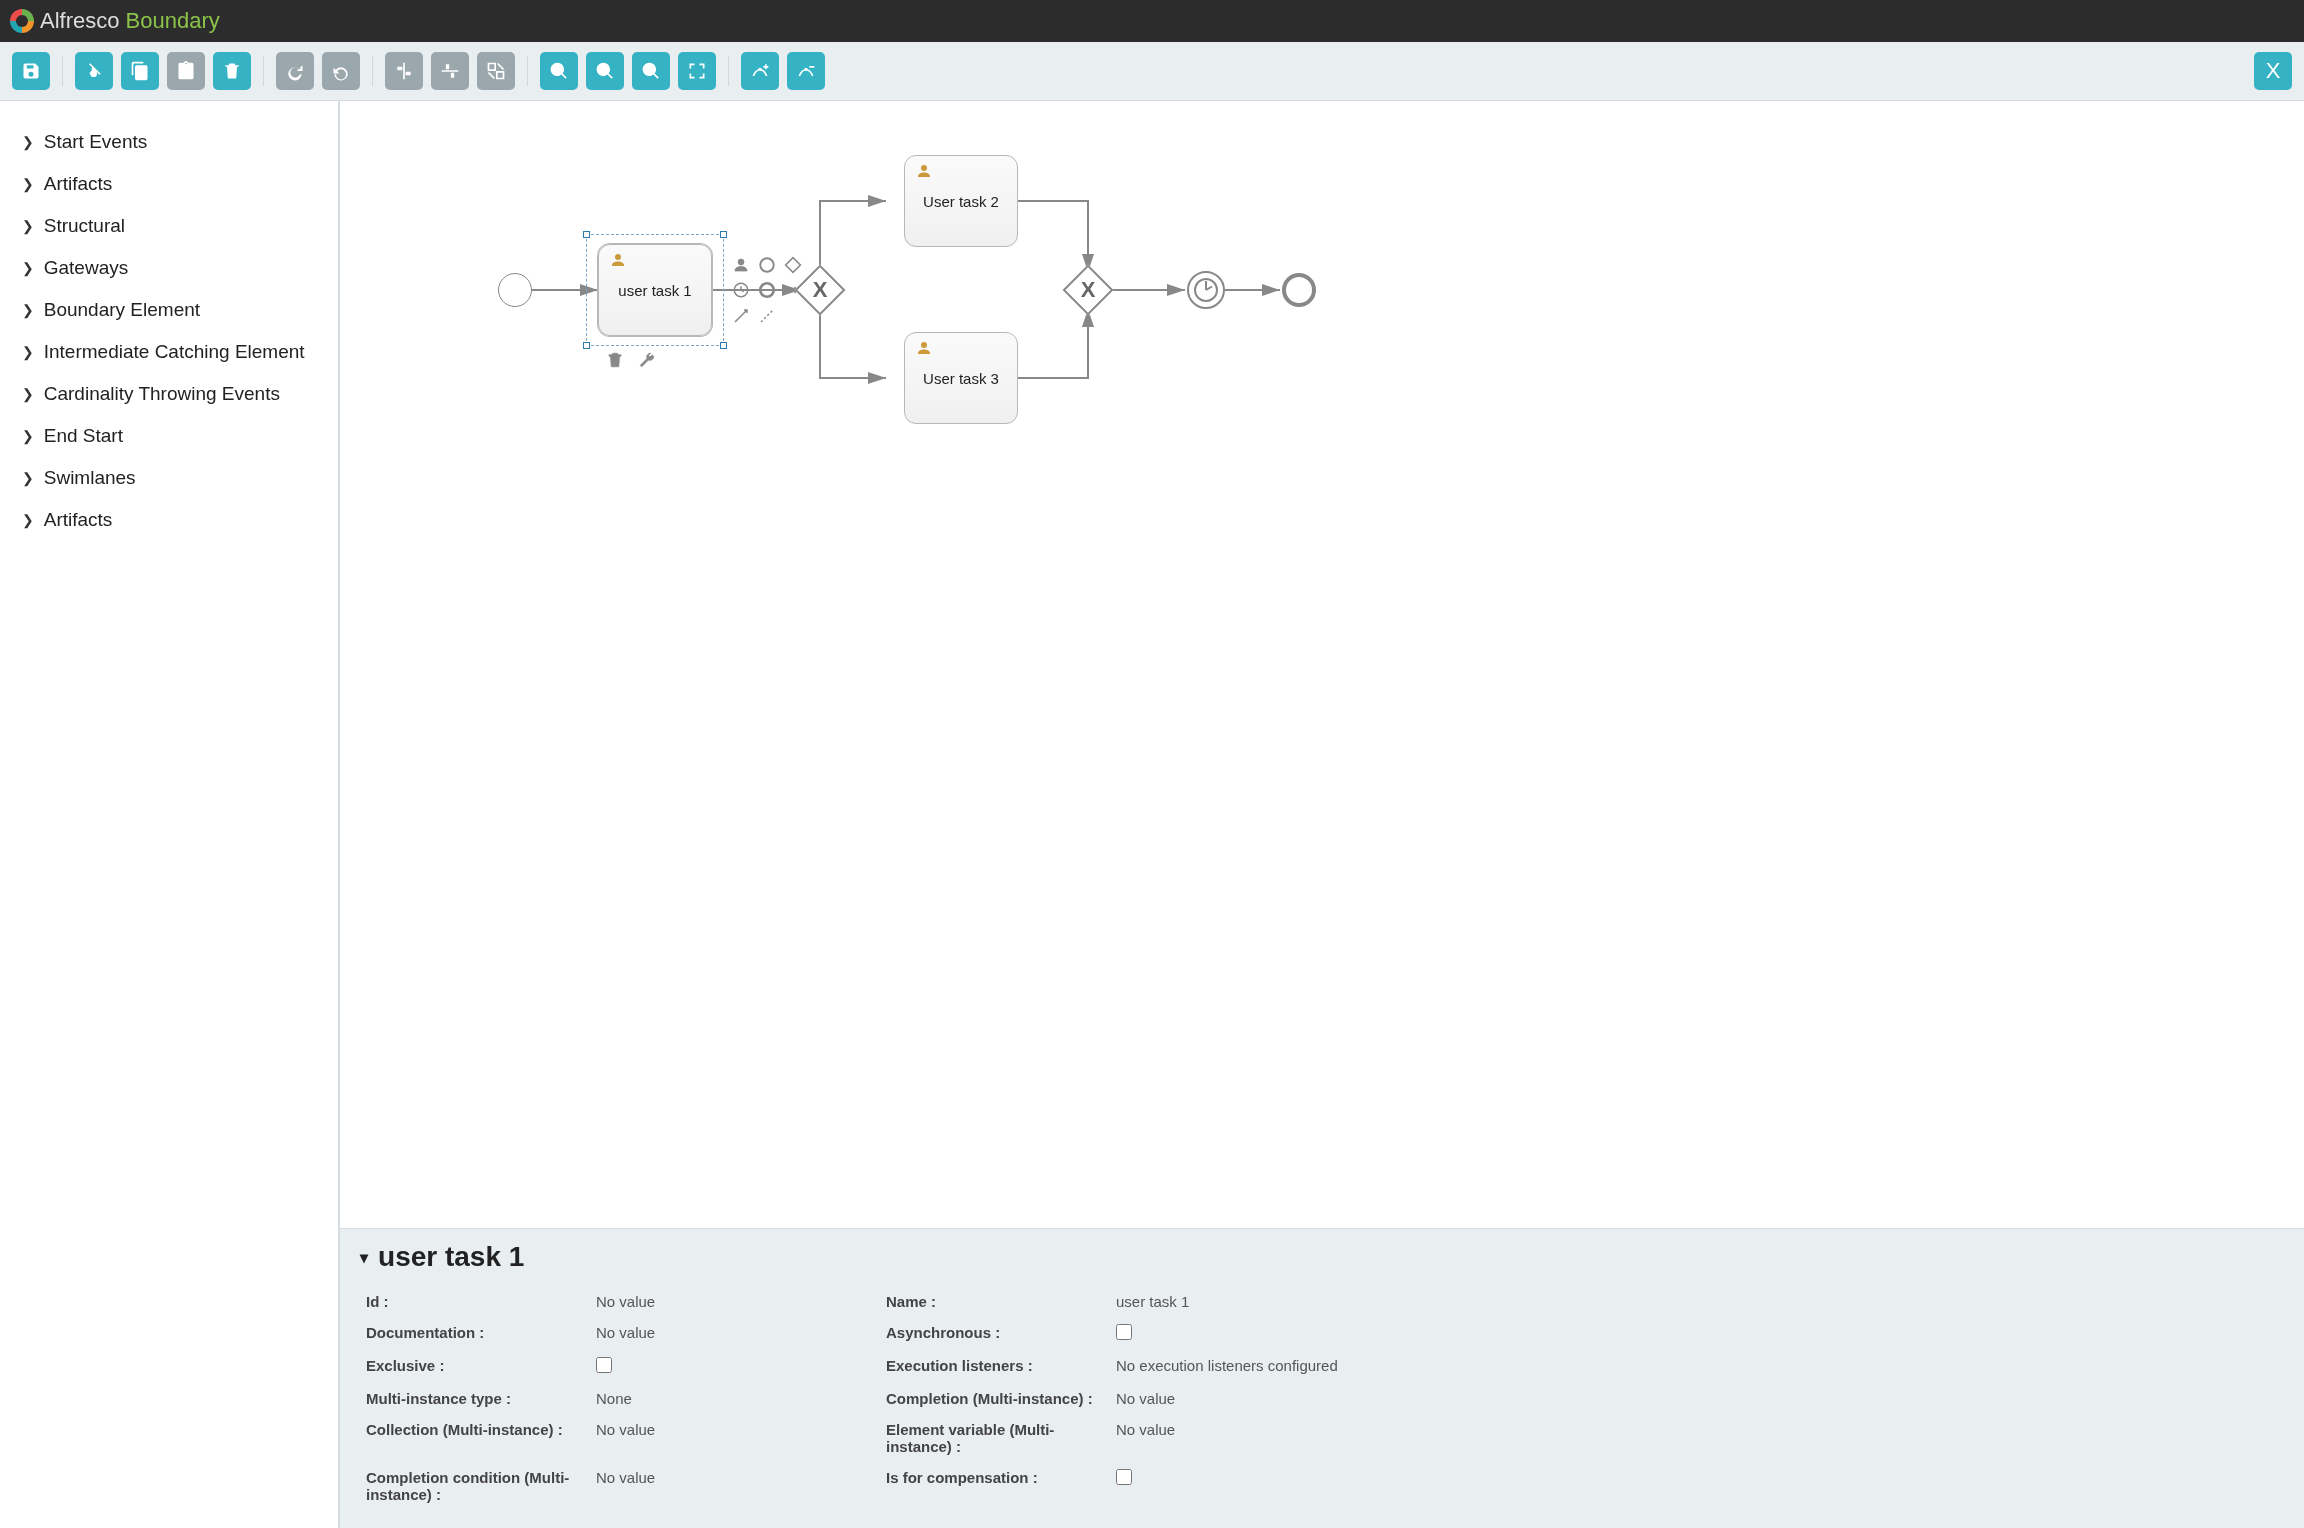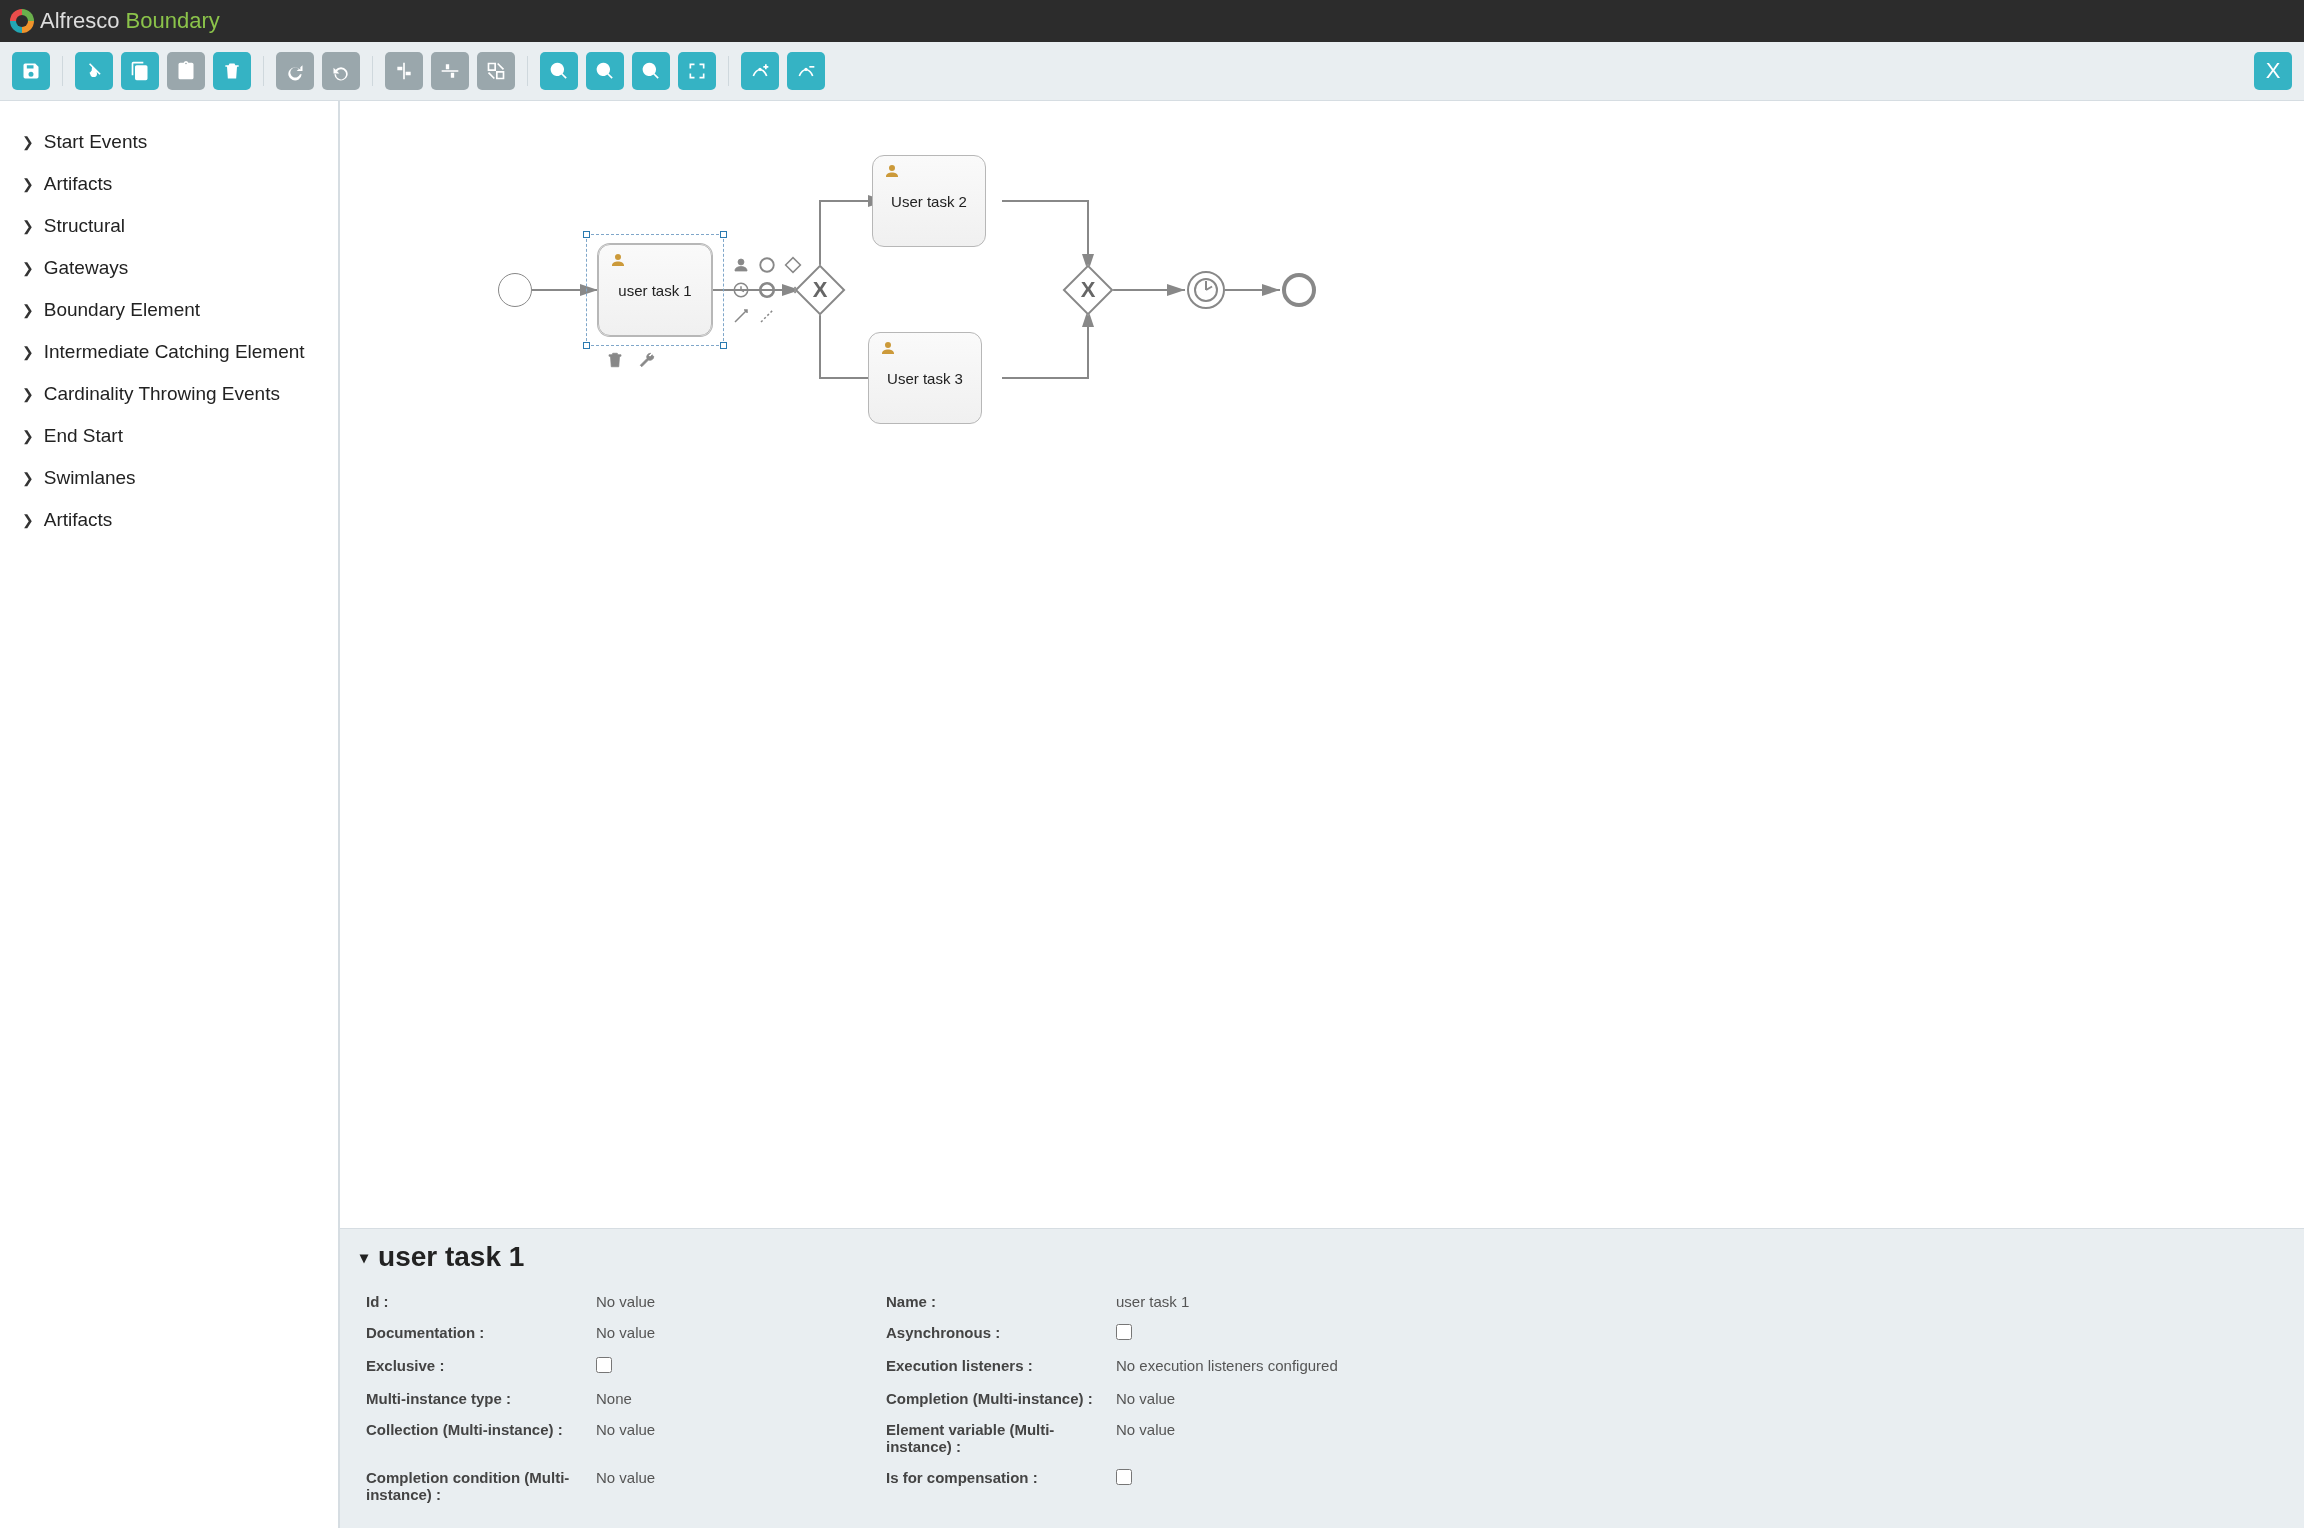--- a/index.html
+++ b/index.html
@@ -283,28 +283,28 @@
           </svg>
         <svg viewBox="0 0 24 24">
             <path d="M21 7a5 5 0 0 1-7 5L5 21l-2-2 9-9a5 5 0 0 1 5-7l-3 3 2 2 3-3c.6.9 1 1.9 1 3z"></path>
           </svg>
       </div>
 
       <div class="node diamond" style="left:462px; top:171px;">
           <span class="x">X</span>
         </div>
 
-      <div class="node task" style="left:532px; top:54px;">
+      <div class="node task" style="left:564px; top:54px;">
         <span class="usericon"><svg viewBox="0 0 24 24">
               <path d="M12 12a4 4 0 1 0 0-8 4 4 0 0 0 0 8zm0 2c-4 0-8 2-8 5v1h16v-1c0-3-4-5-8-5z"></path>
             </svg></span>
         <span class="label">User task 2</span>
       </div>
 
-      <div class="node task" style="left:528px; top:231px;text-decoration:underline;">
+      <div class="node task" style="left:564px; top:231px;text-decoration:underline;">
         <span class="usericon"><svg viewBox="0 0 24 24">
               <path d="M12 12a4 4 0 1 0 0-8 4 4 0 0 0 0 8zm0 2c-4 0-8 2-8 5v1h16v-1c0-3-4-5-8-5z"></path>
             </svg></span>
         <span class="label">User task 3</span>
       </div>
 
       <div class="node diamond" style="left:730px; top:171px;">
           <span class="x">X</span>
         </div>
 

